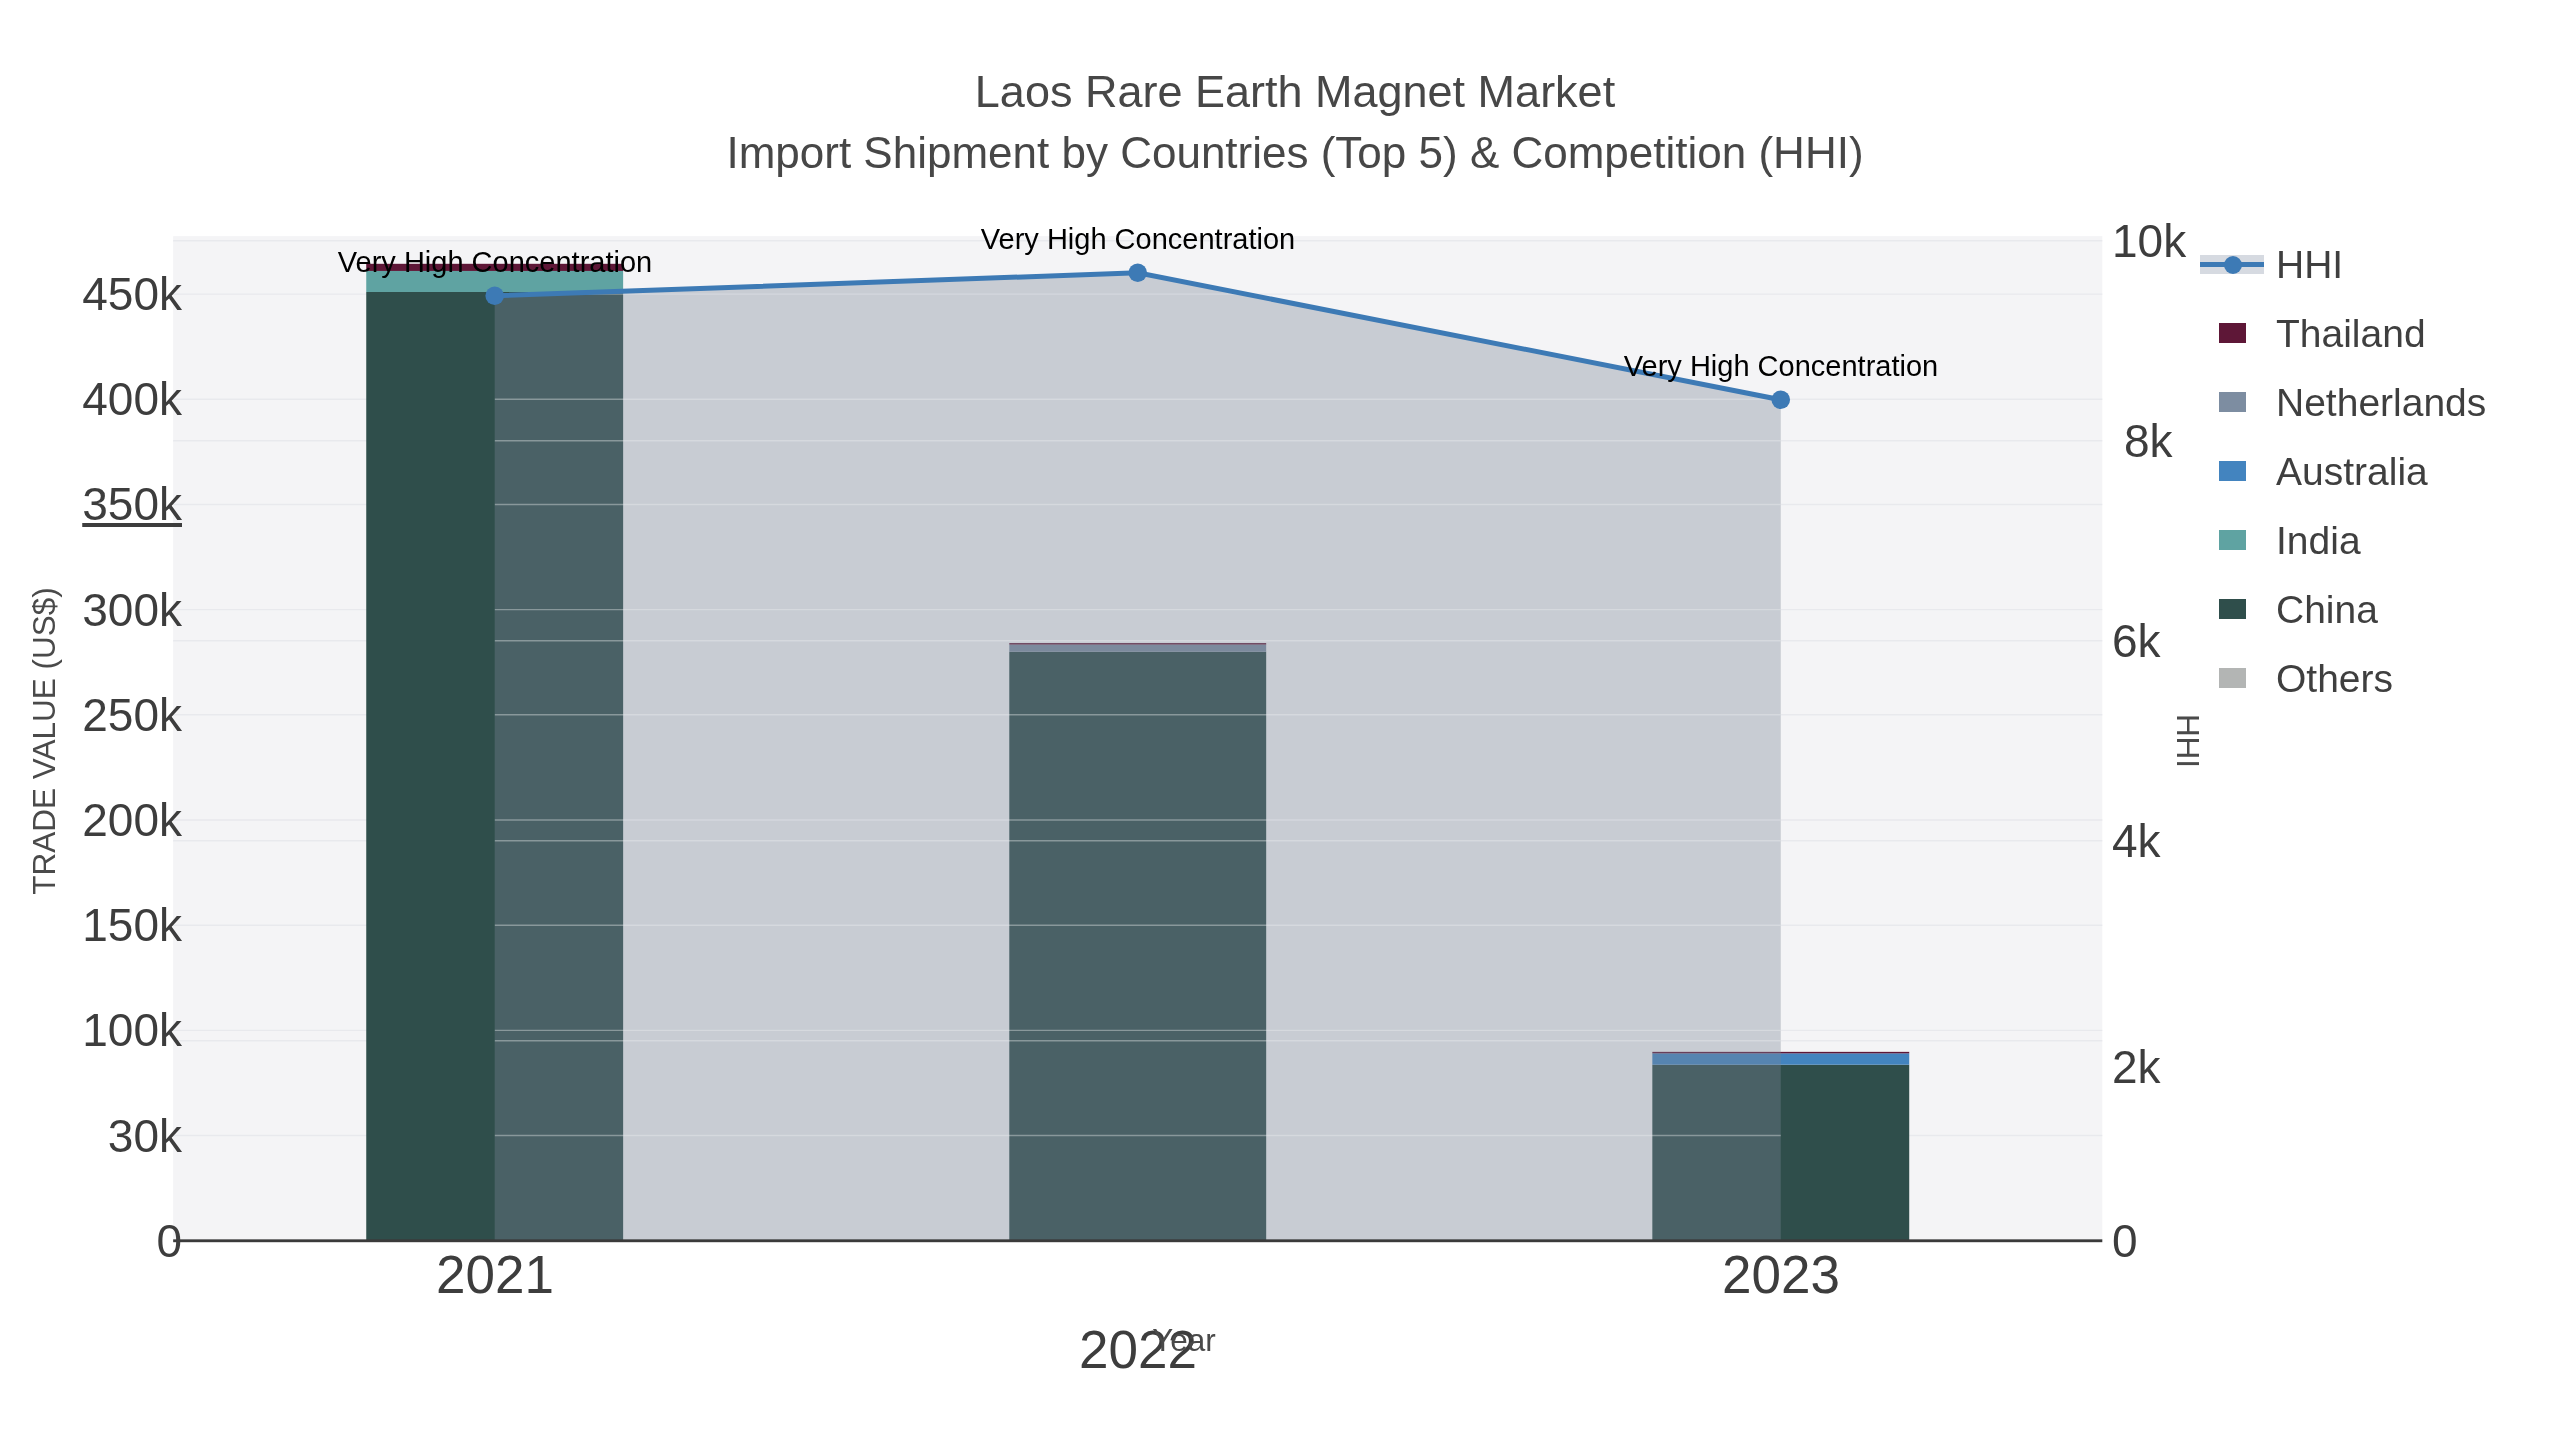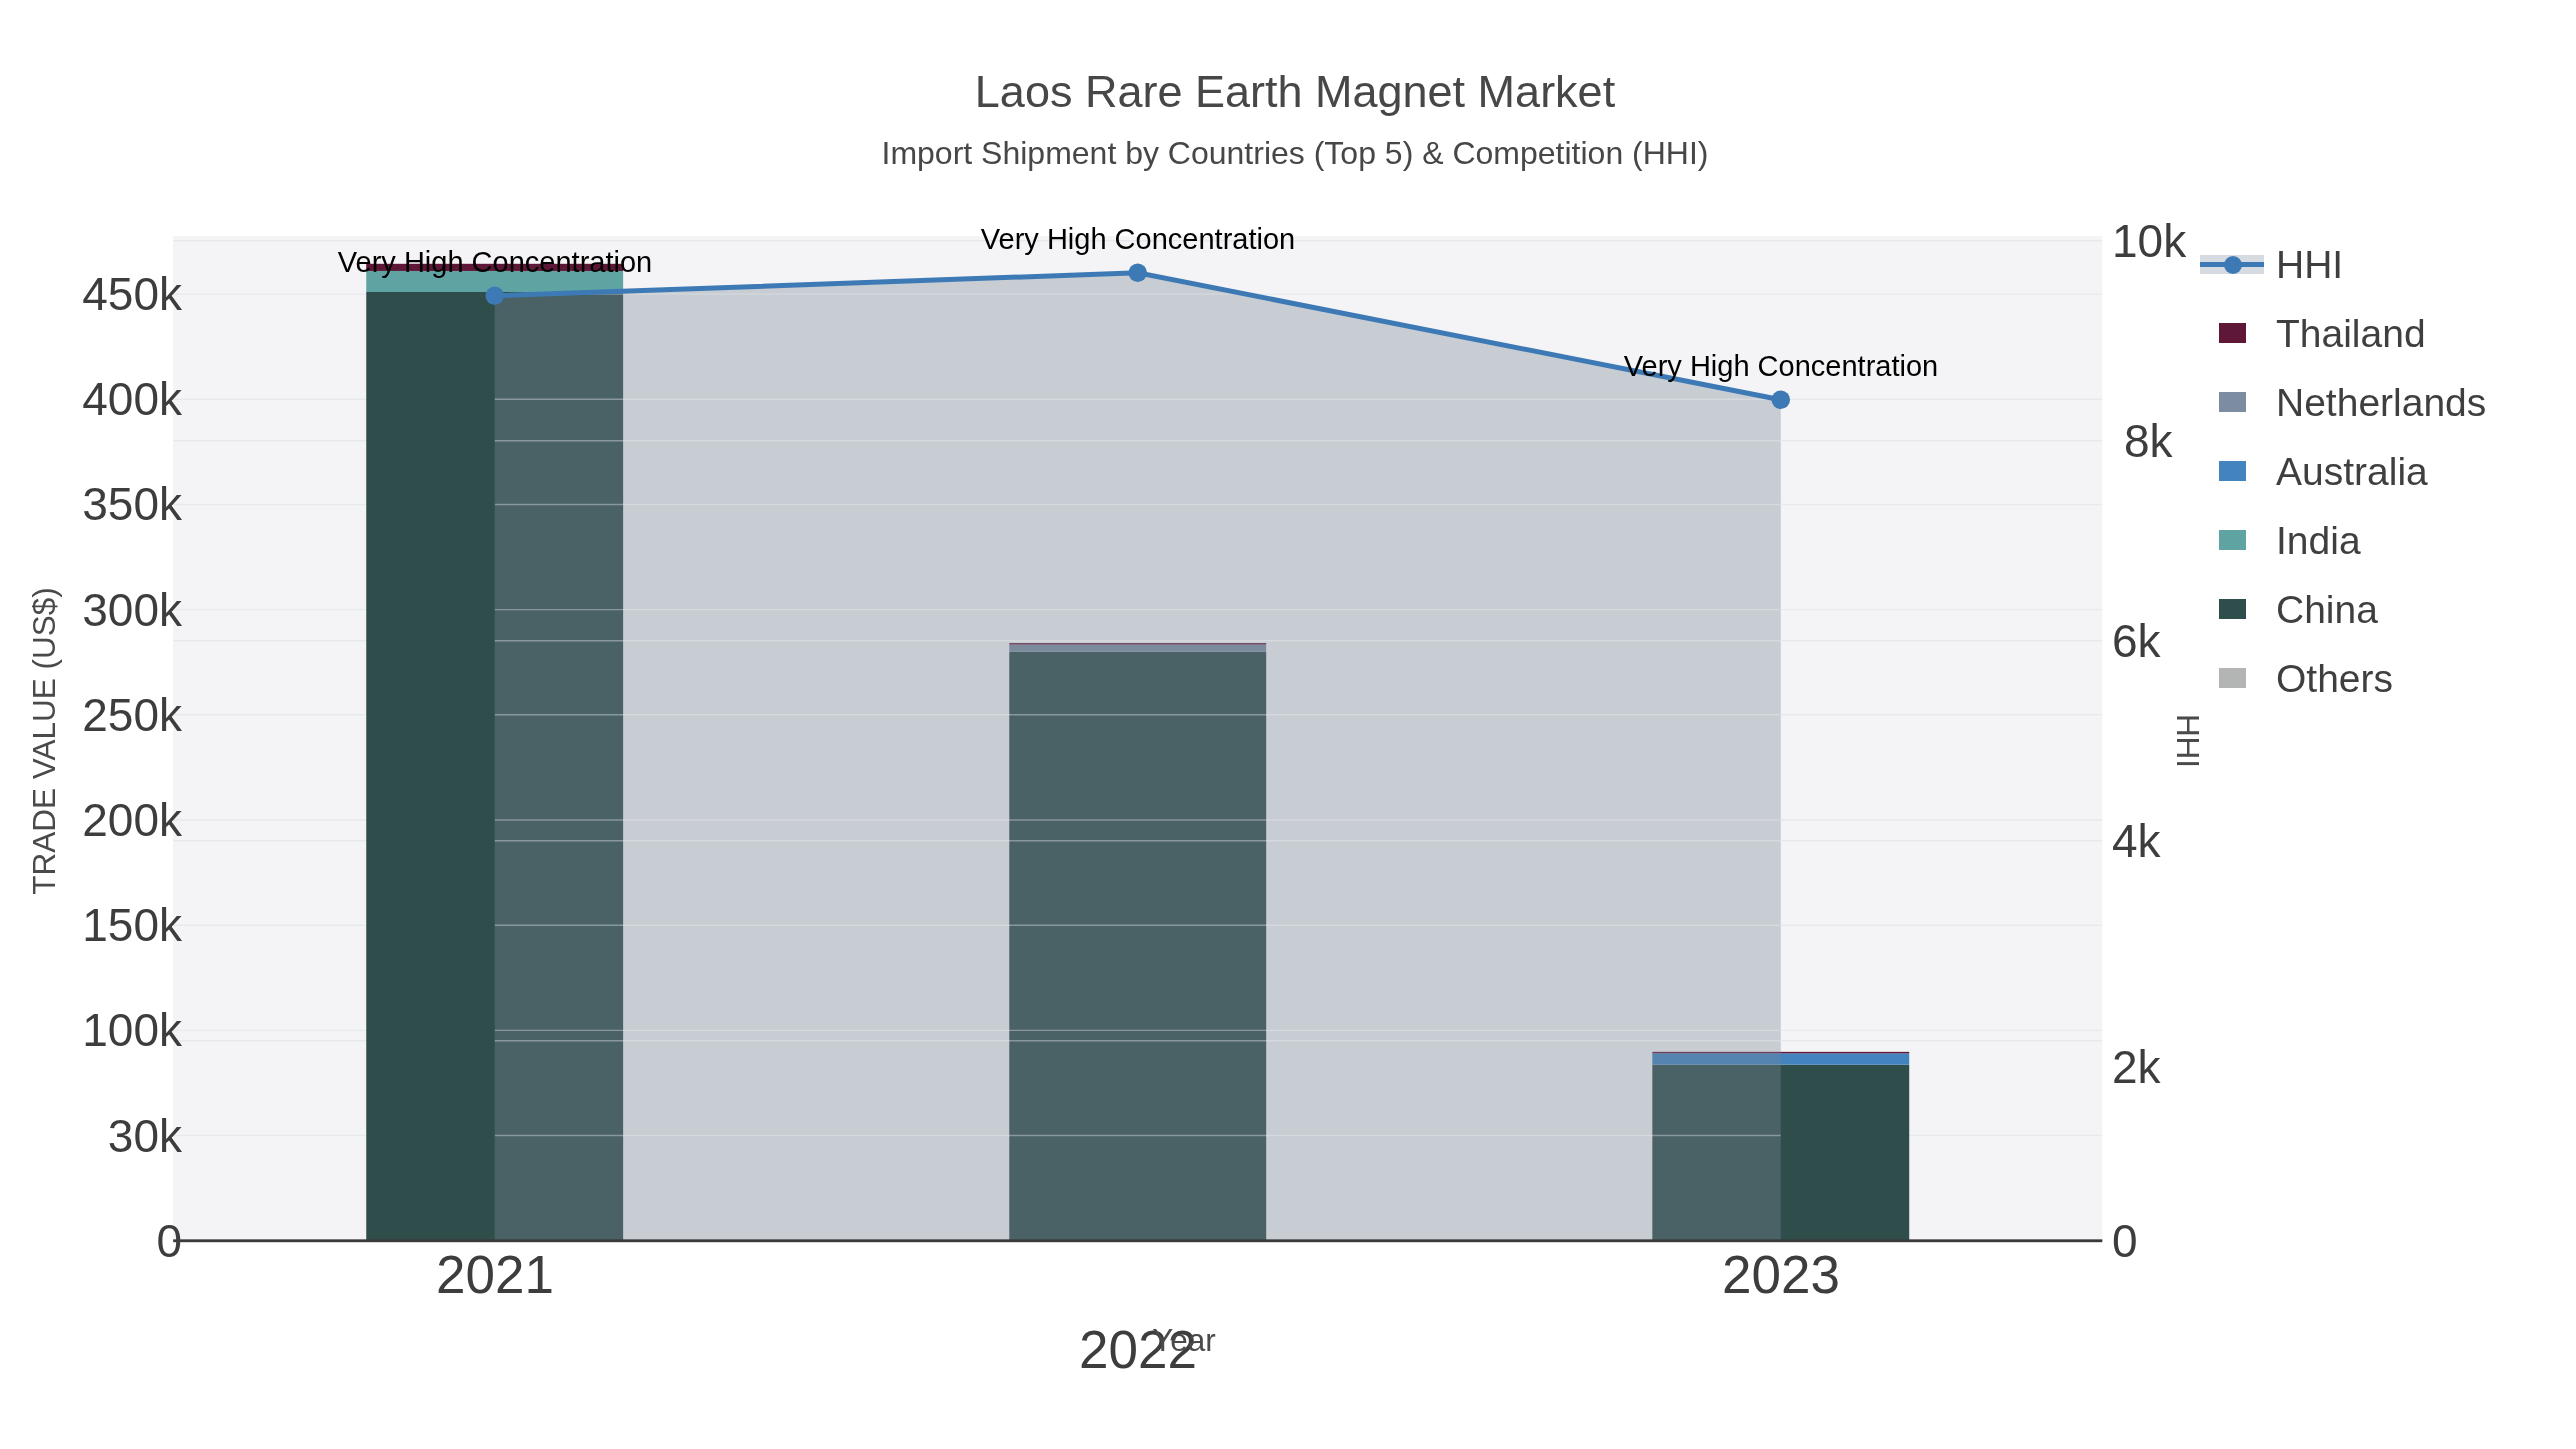--- a/index.html
+++ b/index.html
@@ -7,21 +7,21 @@
     position:relative;width:2576px;height:1449px;background:#ffffff;
     font-family:"Liberation Sans",sans-serif;overflow:hidden;padding-left:16px;
   }
   .stage svg{position:absolute;left:0;top:0;}
   .chart-title{
     position:absolute;left:1295px;top:92px;transform:translate(-50%,-50%);
     font-size:45px;color:#474747;white-space:nowrap;
   }
   .chart-subtitle{
     position:absolute;left:1295px;top:153px;transform:translate(-50%,-50%);
-    font-size:32px;color:#474747;white-space:nowrap;
+    font-size:44px;color:#474747;white-space:nowrap;
   }
   .ytick{
     position:absolute;transform:translateY(-50%);font-size:46px;color:#3d3d3d;
     white-space:nowrap;
   }
   .ytick.left{text-align:right;}
   .xtick{
     position:absolute;transform:translate(-50%,-50%);font-size:53px;color:#3d3d3d;
     white-space:nowrap;
   }
@@ -113,21 +113,21 @@
   <div class="chart-subtitle">Import Shipment by Countries (Top 5) &amp; Competition (HHI)</div>
 
   <div id="ticks-layer">
       <div class="ytick left" style="right: 2410px; top: 1241px;">0</div>
       <div class="ytick left" style="right: 2410px; top: 1136px;">30k</div>
       <div class="ytick left" style="right: 2410px; top: 1030px;">100k</div>
       <div class="ytick left" style="right: 2410px; top: 925px;">150k</div>
       <div class="ytick left" style="right: 2410px; top: 820px;">200k</div>
       <div class="ytick left" style="right: 2410px; top: 715px;">250k</div>
       <div class="ytick left" style="right: 2410px; top: 610px;">300k</div>
-      <div class="ytick left" style="right: 2410px; top: 504px;">350k</div>
+      <div class="ytick left" style="right: 2410px; top: 504px; text-decoration: underline;">350k</div>
       <div class="ytick left" style="right: 2410px; top: 399px;">400k</div>
       <div class="ytick left" style="right: 2410px; top: 294px;">450k</div>
       <div class="ytick" style="left: 2112px; top: 1241px;">0</div>
       <div class="ytick" style="left: 2112px; top: 1041px; margin-top: 26px;">2k</div>
       <div class="ytick" style="left: 2112px; top: 841px;">4k</div>
       <div class="ytick" style="left: 2112px; top: 641px;">6k</div>
       <div class="ytick" style="left: 2112px; top: 441px; margin-left: 12px;">8k</div>
       <div class="ytick" style="left: 2112px; top: 241px;">10k</div>
       <div class="xtick" style="left: 495px; top: 1274px;">2021</div>
       <div class="xtick" style="left: 1138px; top: 1349px;">2022</div>

